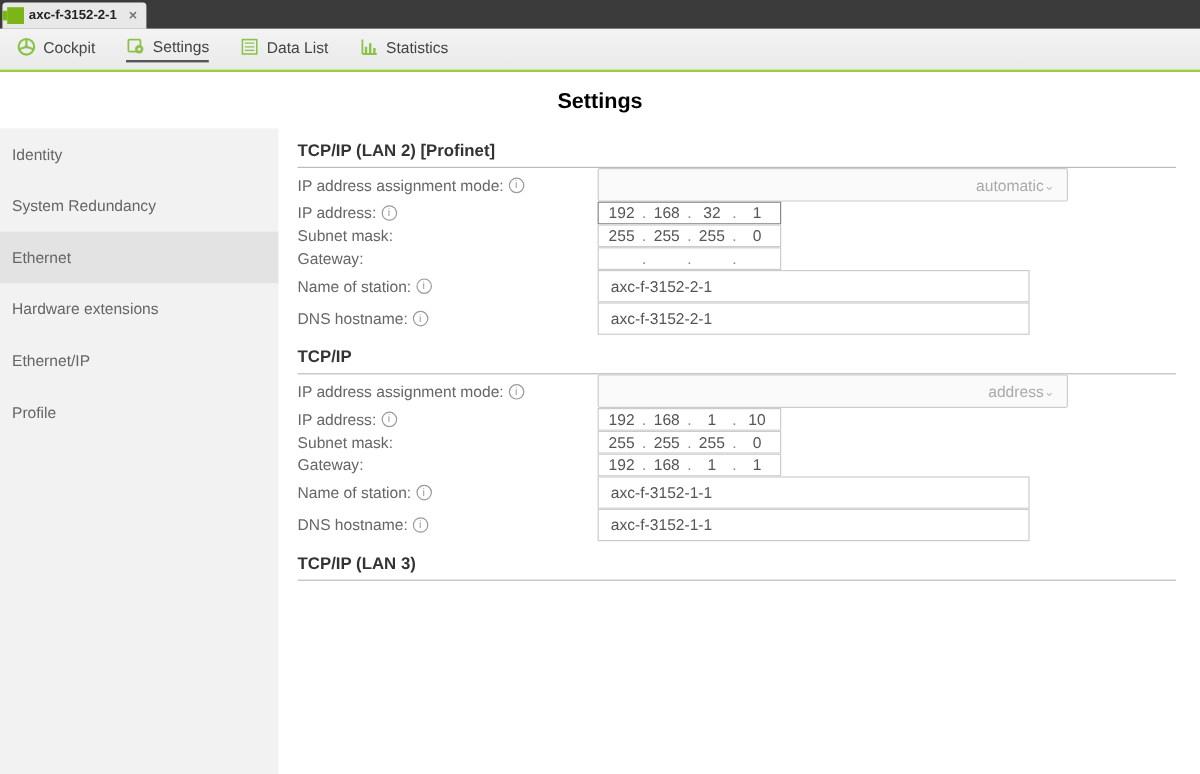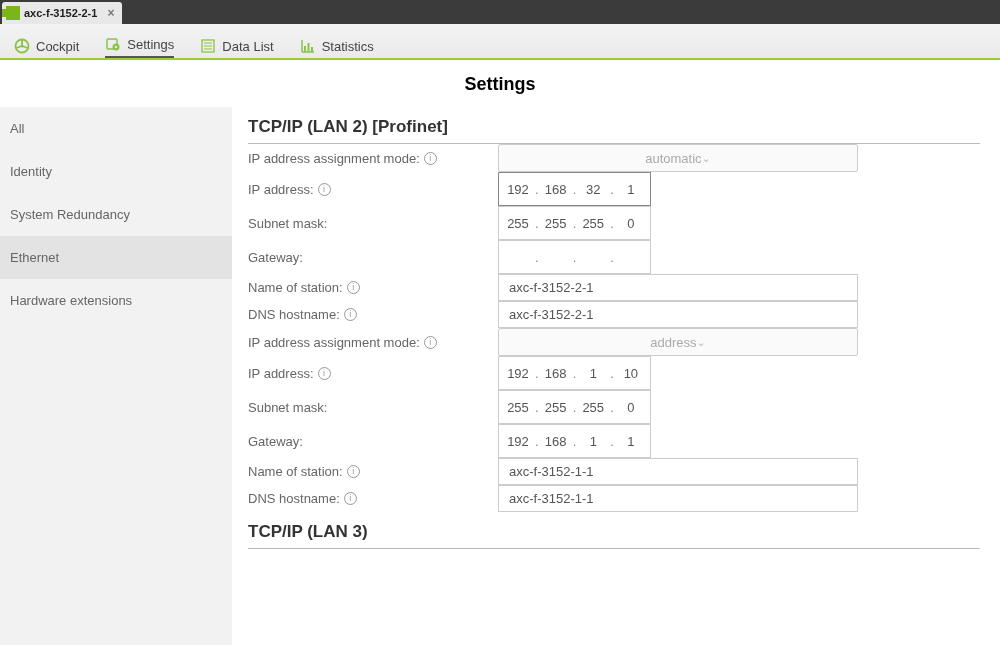--- a/index.html
+++ b/index.html
@@ -10,53 +10,53 @@
   background: #e8e8e8; height: 22px; margin-left: 2px; padding: 0 8px 0 4px;
   display: flex; align-items: center; font-size: 11px; font-weight: bold; color: #222;
   border-top-left-radius: 3px; border-top-right-radius: 3px;
 }
 .tab-ico { width: 14px; height: 14px; background: #7cb518; margin-right: 4px; position: relative; }
 .tab-ico::before { content: ""; position: absolute; left: -4px; top: 3px; width: 4px; height: 8px; background: #7cb518; }
 .tab-close { margin-left: 10px; color: #777; font-size: 12px; cursor: pointer; }
 
 .menubar {
   background: linear-gradient(#f3f3f3, #eaeaea); height: 36px; border-bottom: 2px solid #9ccc3c;
-  display: flex; align-items: flex-end; padding-left: 14px; gap: 26px;
+  display: flex; align-items: center; padding-left: 14px; gap: 26px;
 }
 .menu-item { display: flex; align-items: center; gap: 6px; font-size: 13px; color: #444; cursor: pointer; padding-bottom: 4px; }
 .menu-item.active { border-bottom: 2px solid #555; }
 .menu-ico { width: 16px; height: 16px; display: inline-flex; align-items: center; justify-content: center; }
 
 .page-title { text-align: center; font-size: 18px; font-weight: bold; margin: 14px 0 12px; }
 
 .content { display: flex; }
 .sidebar { width: 232px; background: #f2f2f2; min-height: 560px; }
 .side-item { padding: 14px 10px; font-size: 13px; color: #666; cursor: pointer; }
 .side-item.selected { background: #e3e3e3; }
 
 .main { flex: 1; padding: 0 20px 20px 16px; overflow-y: auto; height: 560px; }
 .section-head {
-  font-size: 17px; font-weight: bold; color: #333; padding: 10px 0 6px; border-bottom: 1px solid #bbb;
+  font-size: 14px; font-weight: bold; color: #333; padding: 10px 0 6px; border-bottom: 1px solid #bbb;
 }
 .row { display: flex; align-items: center; }
 .row-label { width: 250px; font-size: 13px; color: #666; display: flex; align-items: center; gap: 4px; }
 .info-ico {
   width: 13px; height: 13px; border: 1px solid #999; border-radius: 50%;
   font-size: 9px; color: #999; display: inline-flex; align-items: center; justify-content: center;
   line-height: 1;
 }
 .row-ctrl { flex: 1; }
 .select-box {
-  width: 360px; height: 28px; border: 1px solid #ccc; background: #fafafa; color: #aaa;
-  font-size: 13px; padding: 0 10px; display: flex; align-items: center; justify-content: center;
+  width: 392px; height: 28px; border: 1px solid #ccc; background: #fafafa; color: #aaa;
+  font-size: 13px; padding: 0 10px; display: flex; align-items: center; justify-content: flex-end;
   border-radius: 2px;
 }
 .chev { color: #bbb; font-size: 11px; }
 .ip-box {
-  display: inline-flex; align-items: center; border: 1px solid #ccc; height: 34px; background: #fff;
+  display: inline-flex; align-items: center; border: 1px solid #ccc; height: 19px; background: #fff;
   padding: 0 4px; font-size: 13px; color: #555;
 }
 .ip-box.dark { border-color: #888; }
 .ip-oct { width: 30px; text-align: center; border: none; outline: none; font-size: 13px; color: #555; background: transparent; }
 .ip-dot { color: #888; padding: 0 2px; }
 .text-input {
   width: 360px; height: 27px; border: 1px solid #ccc; background: #fff; font-size: 13px; color: #555;
   padding: 0 10px; outline: none;
 }
 </style>
@@ -116,25 +116,26 @@
         </svg>
     </span>
     <span>Statistics</span>
   </div>
 </div>
 
 <div class="page-title">Settings</div>
 
 <div class="content">
   <div class="sidebar" id="sidebar">
-      <div class="side-item">All</div>
       <div class="side-item">Identity</div>
       <div class="side-item">System Redundancy</div>
       <div class="side-item selected">Ethernet</div>
       <div class="side-item">Hardware extensions</div>
+      <div class="side-item">Ethernet/IP</div>
+      <div class="side-item">Profile</div>
     </div>
   <div class="main" id="main">
       <div class="section-head">TCP/IP (LAN 2) [Profinet]</div>
       <div class="row">
         <div class="row-label">IP address assignment mode: <span class="info-ico">i</span></div>
         <div class="row-ctrl">
           <div class="select-box">
             <span>automatic</span>
             <span class="chev">⌄</span>
           </div>
@@ -177,20 +178,21 @@
           </span></div>
       </div>
       <div class="row">
         <div class="row-label">Name of station: <span class="info-ico">i</span></div>
         <div class="row-ctrl"><input class="text-input" value="axc-f-3152-2-1" style=""></div>
       </div>
       <div class="row">
         <div class="row-label">DNS hostname: <span class="info-ico">i</span></div>
         <div class="row-ctrl"><input class="text-input" value="axc-f-3152-2-1" style=""></div>
       </div>
+      <div class="section-head">TCP/IP</div>
       <div class="row">
         <div class="row-label">IP address assignment mode: <span class="info-ico">i</span></div>
         <div class="row-ctrl">
           <div class="select-box">
             <span>address</span>
             <span class="chev">⌄</span>
           </div>
         </div>
       </div>
       <div class="row">

